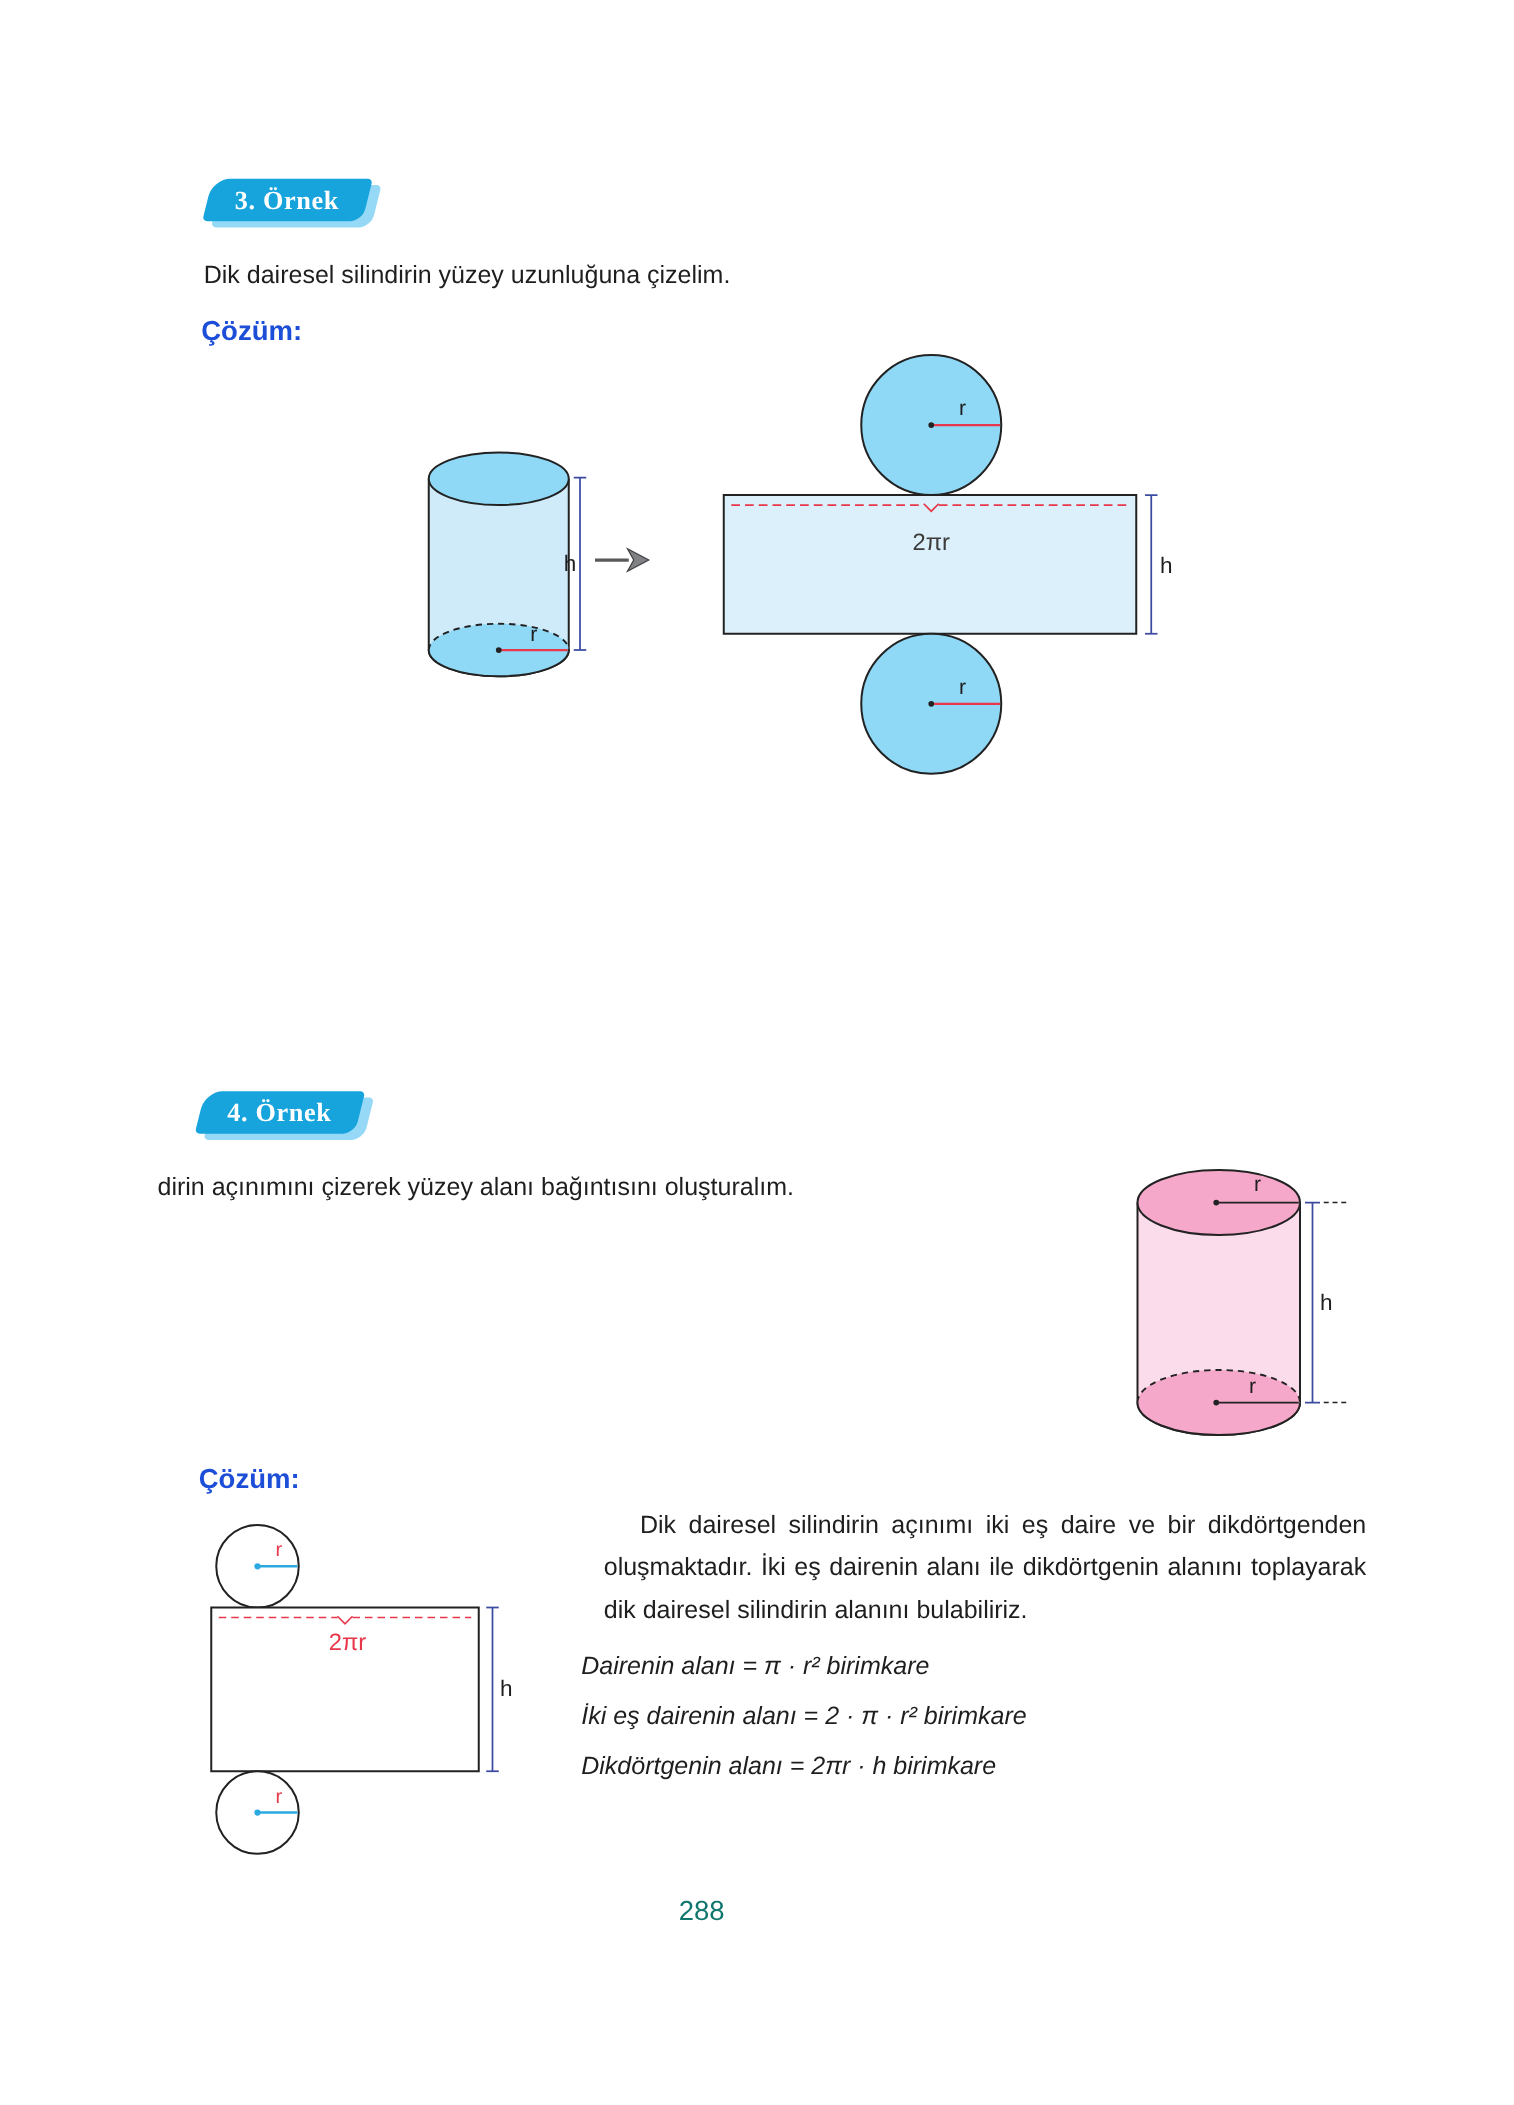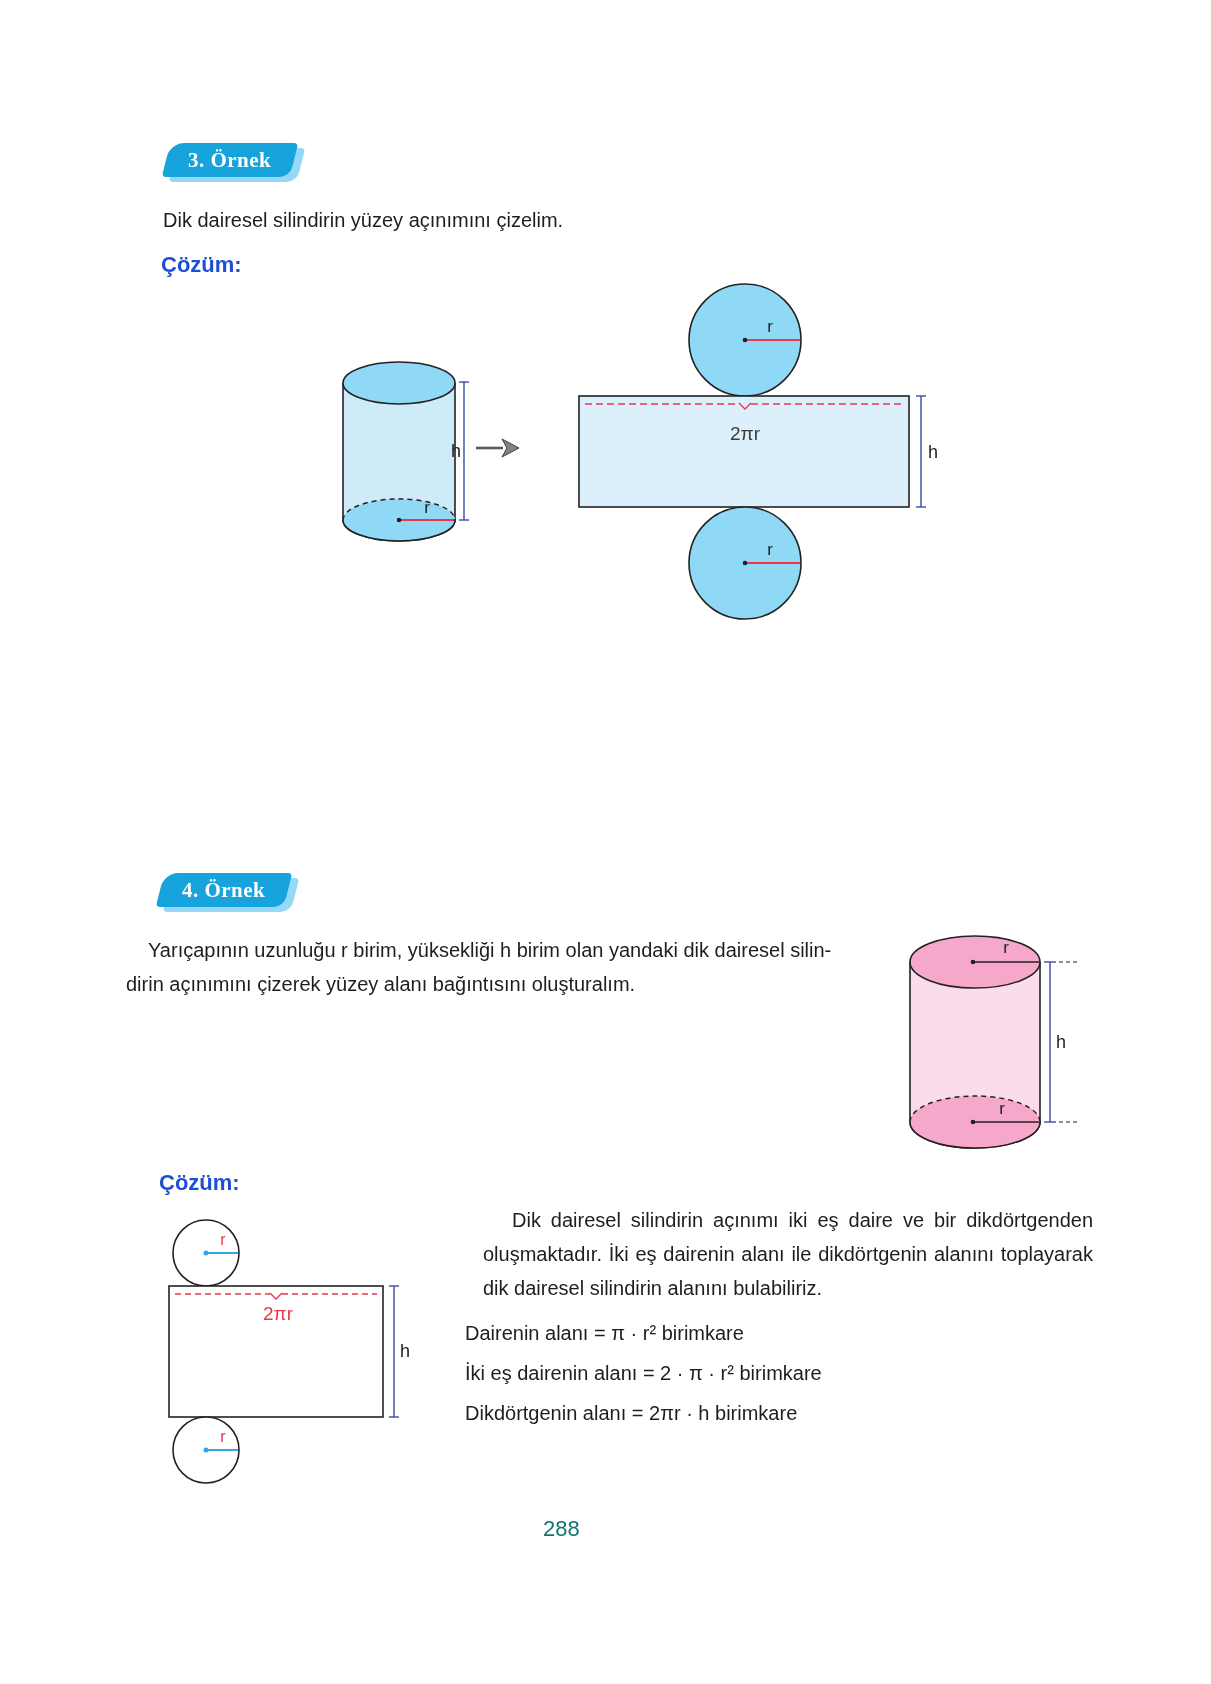--- a/index.html
+++ b/index.html
@@ -35,21 +35,21 @@
 
 <div class="page">
 
   <div class="badge" style="left:166px; top:143px;">
     <div class="badge-shadow"></div>
     <div class="badge-face">
       <span class="badge-label">3. Örnek</span>
     </div>
   </div>
 
-  <div style="position:absolute; left:128px; top:203px; width:960px;" class="prompt-line indent1">Dik dairesel silindirin yüzey açınımını çizelim.</div>
+  <div style="position:absolute; left:128px; top:203px; width:960px;" class="prompt-line indent1">Dik dairesel silindirin yüzey uzunluğuna çizelim.</div>
 
   <div class="solution-label" style="left:161px; top:252px;">Çözüm:</div>
 
   <svg style="position:absolute; left:300px; top:270px;" width="660" height="365" viewBox="0 0 660 365">
 
     <path d="M43,113 L43,250 A56,21 0 0 0 155,250 L155,113" fill="#cfeaf9" stroke="#222222" stroke-width="1.6"></path>
 
     <ellipse cx="99" cy="250" rx="56" ry="21" fill="#8fd8f6" stroke="none"></ellipse>
     <path d="M43,250 A56,21 0 0 0 155,250" fill="none" stroke="#222222" stroke-width="1.6"></path>
     <path d="M43,250 A56,21 0 0 1 155,250" fill="none" stroke="#222222" stroke-width="1.5" stroke-dasharray="5,4"></path>
@@ -99,21 +99,20 @@
 
 
   <div class="badge" style="left:160px; top:873px;">
     <div class="badge-shadow"></div>
     <div class="badge-face">
       <span class="badge-label">4. Örnek</span>
     </div>
   </div>
 
   <div style="position:absolute; left:126px; top:933px; width:770px;">
-    <div class="prompt-line indent2">Yarıçapının uzunluğu r birim, yüksekliği h birim olan yandaki dik dairesel silin-</div>
     <div class="prompt-line">dirin açınımını çizerek yüzey alanı bağıntısını oluşturalım.</div>
   </div>
 
   <svg style="position:absolute; left:880px; top:920px;" width="215" height="245" viewBox="0 0 215 245">
     <path d="M30,42 L30,202 A65,26 0 0 0 160,202 L160,42" fill="#fbdcea" stroke="#222222" stroke-width="1.6"></path>
     <ellipse cx="95" cy="202" rx="65" ry="26" fill="#f5a8ca" stroke="none"></ellipse>
     <path d="M30,202 A65,26 0 0 0 160,202" fill="none" stroke="#222222" stroke-width="1.6"></path>
     <path d="M30,202 A65,26 0 0 1 160,202" fill="none" stroke="#222222" stroke-width="1.5" stroke-dasharray="5,4"></path>
     <ellipse cx="95" cy="42" rx="65" ry="26" fill="#f5a8ca" stroke="#222222" stroke-width="1.6"></ellipse>
     <line x1="93" y1="42" x2="159" y2="42" stroke="#222222" stroke-width="1.4"></line>
@@ -157,21 +156,21 @@
     <text x="245" y="152" font-size="18" fill="#1e1e1e">h</text>
 
     <circle cx="51" cy="245" r="33" fill="#ffffff" stroke="#222222" stroke-width="1.6"></circle>
     <line x1="51" y1="245" x2="83" y2="245" stroke="#2baae2" stroke-width="2"></line>
     <circle cx="51" cy="245" r="2.5" fill="#2baae2"></circle>
     <text x="68" y="237" font-size="16" fill="#e8374a" text-anchor="middle">r</text>
   </svg>
 
   <div style="position:absolute; left:435px; top:1203px; width:658px;">
     <div class="para" style="text-indent:29px;margin-left:48px;">Dik dairesel silindirin açınımı iki eş daire ve bir dikdörtgenden oluşmaktadır. İki eş dairenin alanı ile dikdörtgenin alanını toplayarak dik dairesel silindirin alanını bulabiliriz.</div>
-    <div style="margin-top:8px; margin-left:30px;">
+    <div style="margin-top:8px; margin-left:30px;font-style:italic;">
       <div class="formula">Dairenin alanı = π · r² birimkare</div>
       <div class="formula">İki eş dairenin alanı = 2 · π · r² birimkare</div>
       <div class="formula">Dikdörtgenin alanı = 2πr · h birimkare</div>
     </div>
   </div>
 
   <div class="pagenum" style="left:543px; top:1516px;">288</div>
 
 </div>
 

